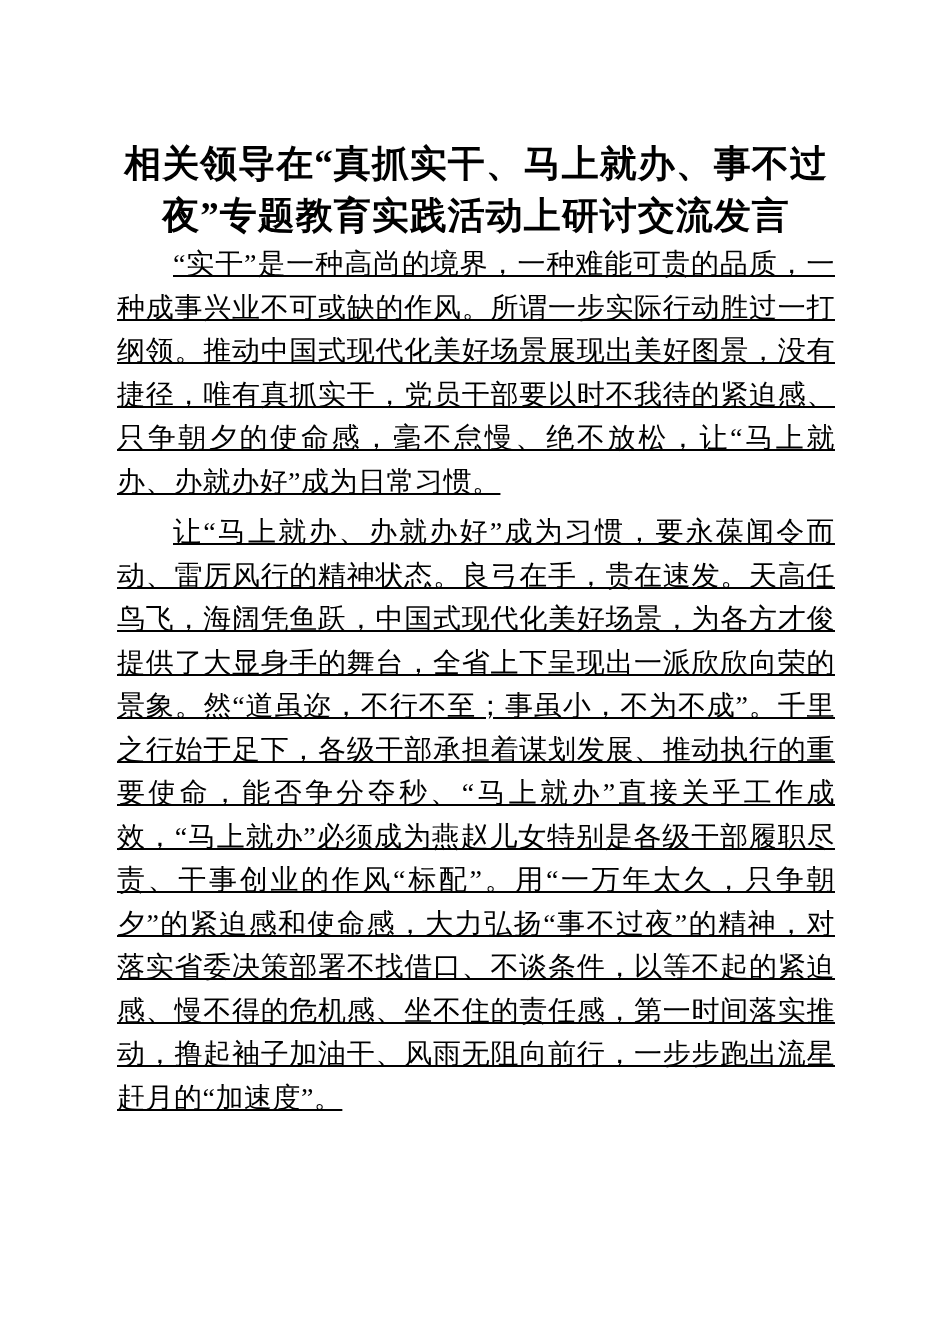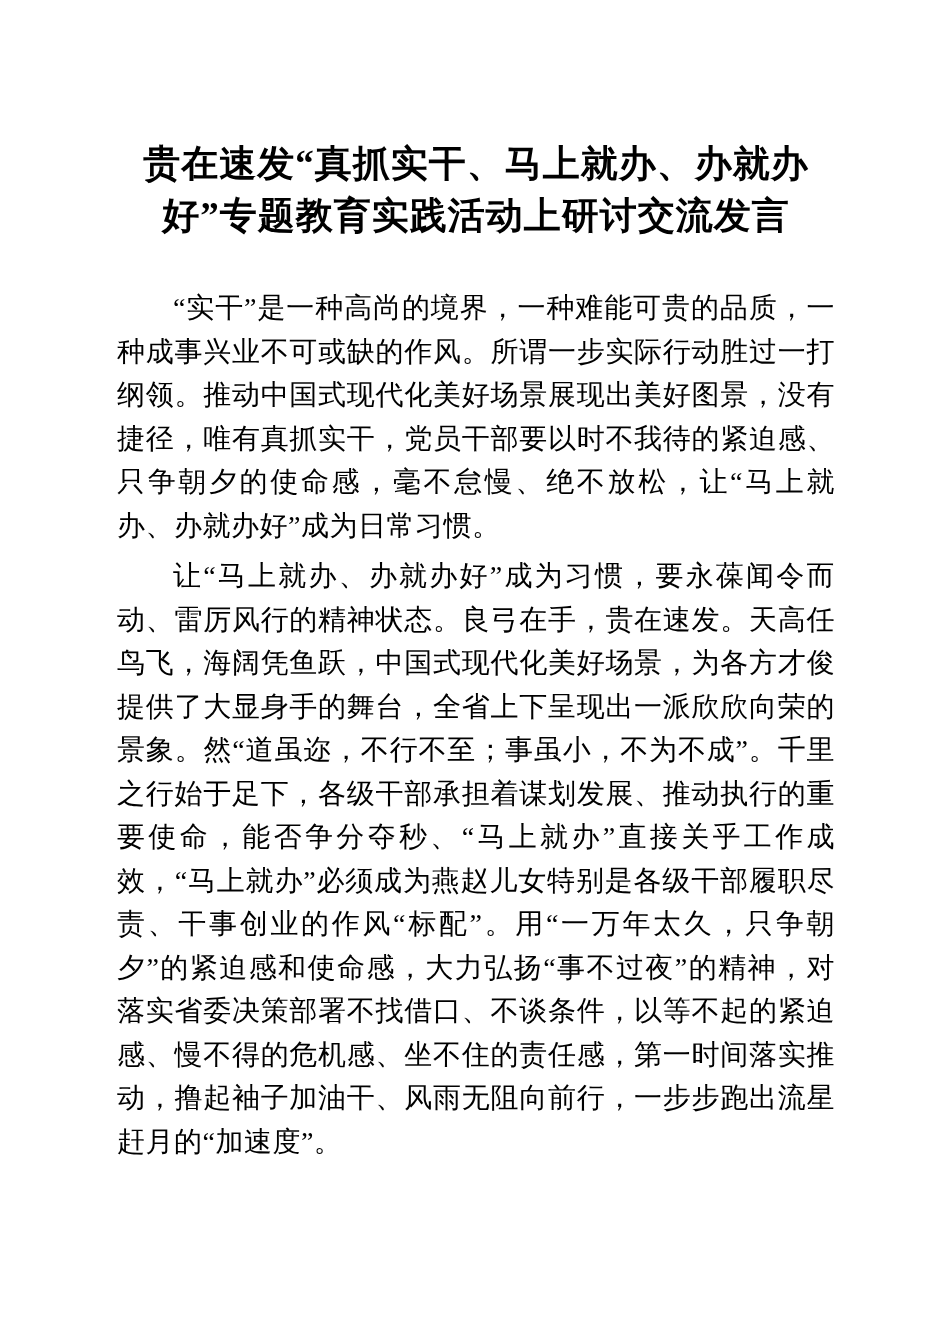--- a/index.html
+++ b/index.html
@@ -26,36 +26,36 @@
       font-family: "Liberation Serif", "DejaVu Serif", serif;
       font-weight: 700;
       font-size: 37px;
       line-height: 52px;
       letter-spacing: 1px;
       text-align: center;
       margin: 0;
       color: #000000;
     }
     .doc-body {
-      margin-top: 44px;
+      text-decoration: underline;
     }
     .doc-para {
       font-family: "Liberation Serif", "DejaVu Serif", serif;
       font-size: 28px;
       line-height: 43.5px;
       letter-spacing: 0.5px;
       text-align: justify;
       text-justify: inter-character;
       text-indent: 2em;
       margin: 0 0 7px 0;
       color: #000000;
     }
   </style>
 </head>
 <body>
 
 <div class="page">
-  <h1 class="doc-title">贵在速发“真抓实干、马上就办、办就办好”专题教育实践活动上研讨交流发言</h1>
+  <h1 class="doc-title">相关领导在“真抓实干、马上就办、事不过夜”专题教育实践活动上研讨交流发言</h1>
   <div class="doc-body">
     <p class="doc-para">“实干”是一种高尚的境界，一种难能可贵的品质，一种成事兴业不可或缺的作风。所谓一步实际行动胜过一打纲领。推动中国式现代化美好场景展现出美好图景，没有捷径，唯有真抓实干，党员干部要以时不我待的紧迫感、只争朝夕的使命感，毫不怠慢、绝不放松，让“马上就办、办就办好”成为日常习惯。</p>
     <p class="doc-para">让“马上就办、办就办好”成为习惯，要永葆闻令而动、雷厉风行的精神状态。良弓在手，贵在速发。天高任鸟飞，海阔凭鱼跃，中国式现代化美好场景，为各方才俊提供了大显身手的舞台，全省上下呈现出一派欣欣向荣的景象。然“道虽迩，不行不至；事虽小，不为不成”。千里之行始于足下，各级干部承担着谋划发展、推动执行的重要使命，能否争分夺秒、“马上就办”直接关乎工作成效，“马上就办”必须成为燕赵儿女特别是各级干部履职尽责、干事创业的作风“标配”。用“一万年太久，只争朝夕”的紧迫感和使命感，大力弘扬“事不过夜”的精神，对落实省委决策部署不找借口、不谈条件，以等不起的紧迫感、慢不得的危机感、坐不住的责任感，第一时间落实推动，撸起袖子加油干、风雨无阻向前行，一步步跑出流星赶月的“加速度”。</p>
   </div>
 </div>
 
 </body></html>

